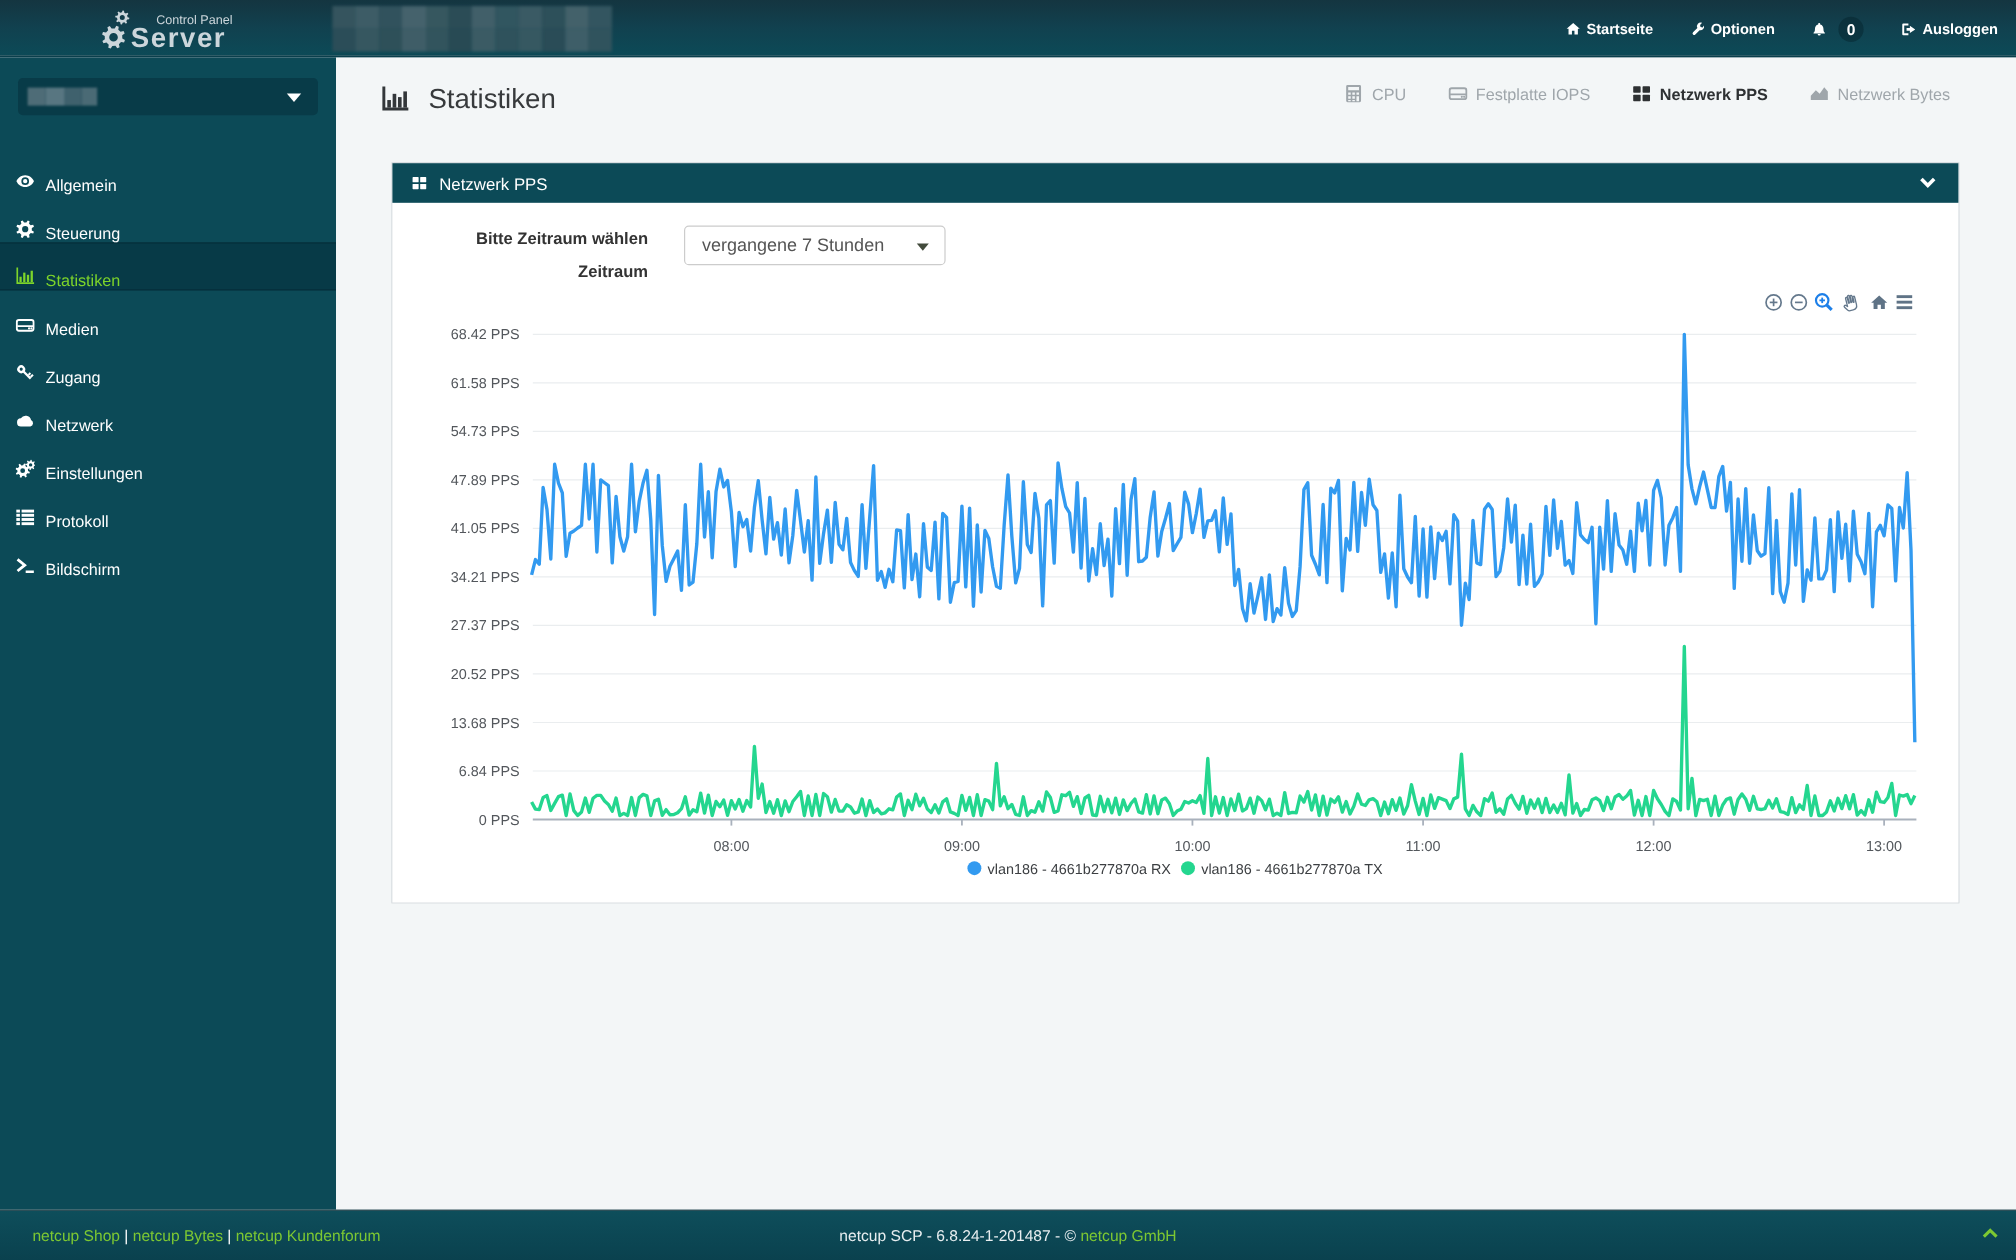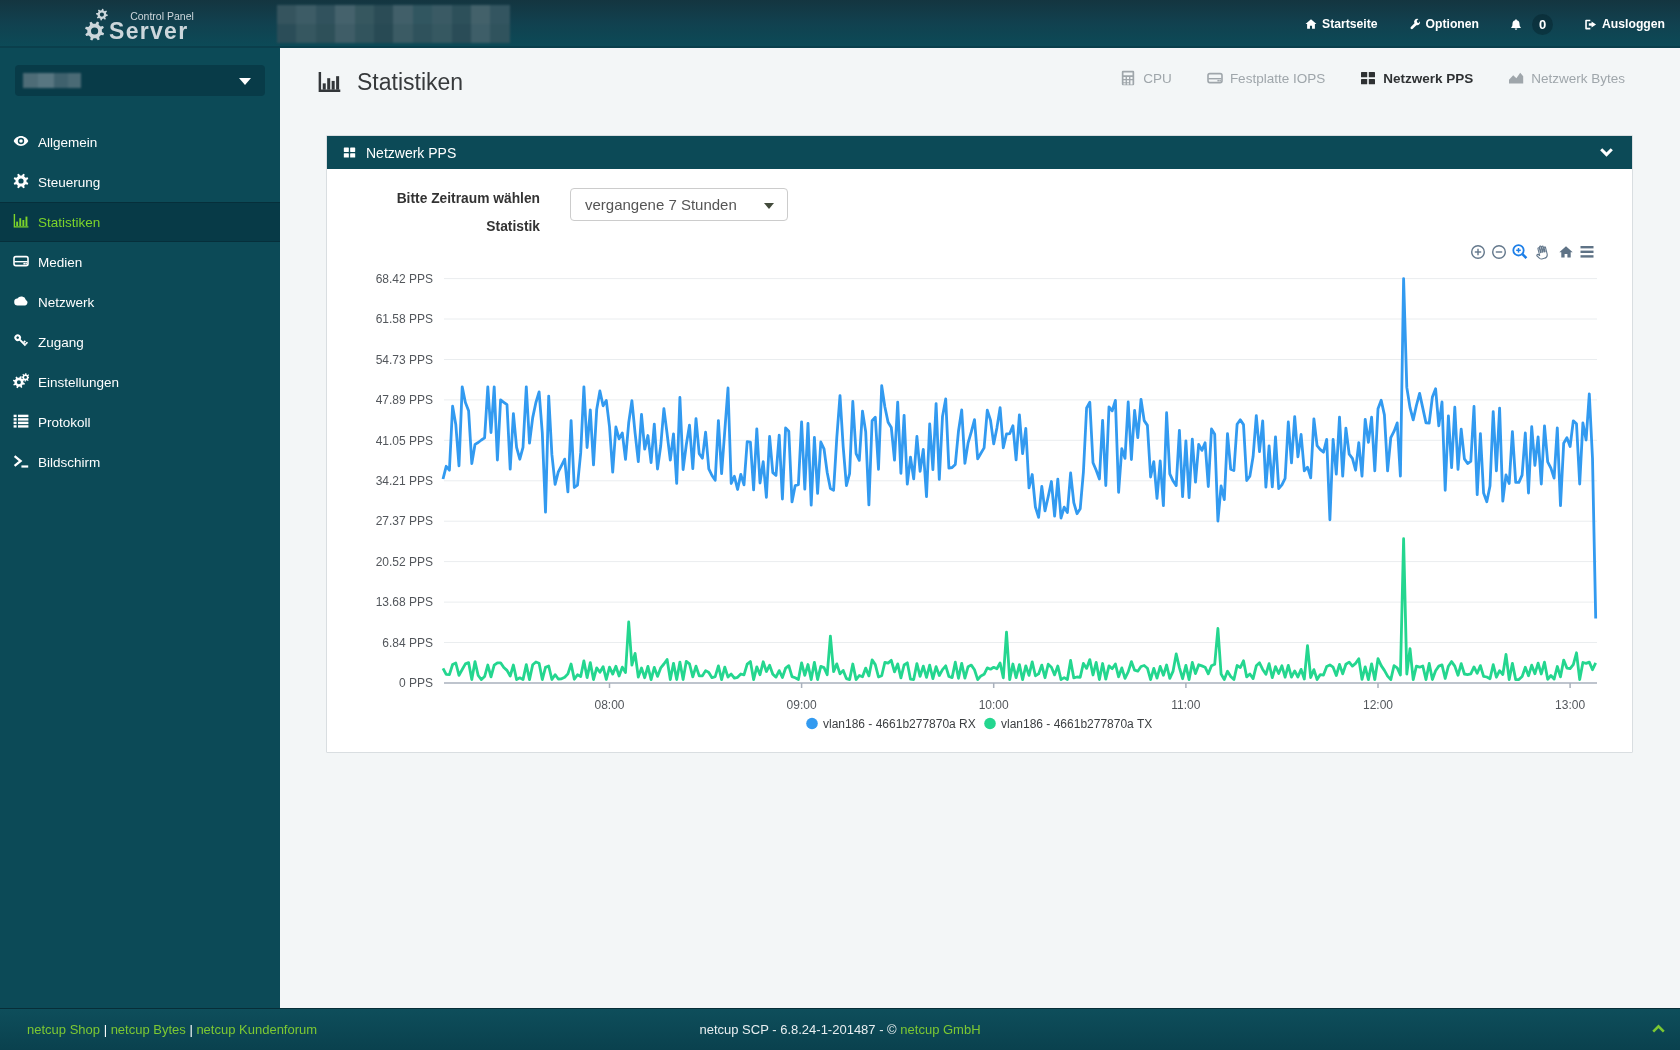--- a/index.html
+++ b/index.html
@@ -23,21 +23,21 @@
 #badge { display:flex; align-items:center; justify-content:center; width:21px; height:21px;
   border-radius:50%; background:rgba(4,34,43,.45); margin-left:5px; font-size:13px; }
 
 
 .sel { position:absolute; left:15px; top:17px; width:250px; height:31px; background:#083b48; border-radius:4px; }
 .sel .blur { position:absolute; left:8px; top:8px; width:58px; height:15px; filter:blur(1px); display:flex; }
 .sel .blur i { display:block; height:15px; }
 .sel .car { position:absolute; right:14px; top:13px; width:0; height:0;
   border-left:6px solid transparent; border-right:6px solid transparent; border-top:7px solid #fff; }
 #menu { position:absolute; left:0; top:74px; width:280px; }
-#menu .mi { height:40px; display:flex; align-items:center; color:#fefefe; font-size:13.5px; }
+#menu .mi { height:40px; display:flex; align-items:flex-end; color:#fefefe; font-size:13.5px; }
 #menu .mi .ic { width:16px; margin-left:13px; margin-right:9px; text-align:center; }
 #menu .mi.act { background:#073a47; color:#7dd42a; border-top:1px solid #062f3b; border-bottom:1px solid #062f3b; }
 
 
 #phead { position:absolute; left:38px; top:21px; display:flex; align-items:center; color:#333; height:26px; }
 #phead .t { font-size:23px; margin-left:16px; color:#373a3c; }
 #tabs { position:absolute; right:55px; top:22px; display:flex; align-items:center; font-size:13.5px; color:#9fa6ab; }
 #tabs .tab { display:flex; align-items:center; margin-left:35px; }
 #tabs svg { margin-right:7px; }
 #tabs .on { color:#2e3133; font-weight:bold; }
@@ -145,30 +145,30 @@
             </g>
             <path d="M1.4,1 V13.9 H15.4" stroke="#7dd42a" stroke-width="1.4" fill="none"></path>
           </svg></span>Statistiken</div>
     <div class="mi"><span class="ic"><svg width="16" height="16" viewBox="0 0 16 16">
             <rect x="1" y="3.6" width="14" height="9" rx="1.8" stroke="#fff" stroke-width="1.6" fill="none"></rect>
             <line x1="1.4" y1="8.7" x2="14.6" y2="8.7" stroke="#fff" stroke-width="1.4"></line>
             <circle cx="11.2" cy="10.7" r="0.9" fill="#fff"></circle>
             <circle cx="13.1" cy="10.7" r="0.9" fill="#fff"></circle>
           </svg></span>Medien</div>
     <div class="mi"><span class="ic"><svg width="16" height="16" viewBox="0 0 16 16">
-            <path d="M12.9,6.9 A4.7,4.7 0 0 0 4.4,5.6 A3.4,3.4 0 0 0 4.8,12.4 H12.3 A2.95,2.95 0 0 0 12.9,6.9 Z" fill="#fff"></path>
-          </svg></span>Netzwerk</div>
-    <div class="mi"><span class="ic"><svg width="16" height="16" viewBox="0 0 16 16">
             <g transform="rotate(-45 8 8)">
               <circle cx="8" cy="3.3" r="2.3" stroke="#fff" stroke-width="2" fill="none"></circle>
               <rect x="7.1" y="5.4" width="1.9" height="9" fill="#fff"></rect>
               <rect x="9" y="10.1" width="2.2" height="1.7" fill="#fff"></rect>
               <rect x="9" y="12.6" width="2.7" height="1.7" fill="#fff"></rect>
             </g>
           </svg></span>Zugang</div>
+    <div class="mi"><span class="ic"><svg width="16" height="16" viewBox="0 0 16 16">
+            <path d="M12.9,6.9 A4.7,4.7 0 0 0 4.4,5.6 A3.4,3.4 0 0 0 4.8,12.4 H12.3 A2.95,2.95 0 0 0 12.9,6.9 Z" fill="#fff"></path>
+          </svg></span>Netzwerk</div>
     <div class="mi"><span class="ic"><svg width="16" height="16" viewBox="0 0 16 16">
             <g fill="#fff">
               <path d="M10.38,9.58 L11.89,10.35 L11.49,11.63 L9.81,11.42 L8.80,12.64 L9.32,14.25 L8.14,14.88 L7.10,13.54 L5.52,13.68 L4.75,15.19 L3.47,14.79 L3.68,13.11 L2.46,12.10 L0.85,12.62 L0.22,11.44 L1.56,10.40 L1.42,8.82 L-0.09,8.05 L0.31,6.77 L1.99,6.98 L3.00,5.76 L2.48,4.15 L3.66,3.52 L4.70,4.86 L6.28,4.72 L7.05,3.21 L8.33,3.61 L8.12,5.29 L9.34,6.30 L10.95,5.78 L11.58,6.96 L10.24,8.00 Z M7.90,9.20 A2.00,2.00 0 1 0 3.90,9.20 A2.00,2.00 0 1 0 7.90,9.20 Z" fill-rule="evenodd"></path>
               <path d="M15.58,4.04 L16.80,4.36 L16.71,5.30 L15.45,5.36 L14.93,6.32 L15.57,7.41 L14.84,8.01 L13.90,7.16 L12.86,7.48 L12.54,8.70 L11.60,8.61 L11.54,7.35 L10.58,6.83 L9.49,7.47 L8.89,6.74 L9.74,5.80 L9.42,4.76 L8.20,4.44 L8.29,3.50 L9.55,3.44 L10.07,2.48 L9.43,1.39 L10.16,0.79 L11.10,1.64 L12.14,1.32 L12.46,0.10 L13.40,0.19 L13.46,1.45 L14.42,1.97 L15.51,1.33 L16.11,2.06 L15.26,3.00 Z M13.95,4.40 A1.45,1.45 0 1 0 11.05,4.40 A1.45,1.45 0 1 0 13.95,4.40 Z" fill-rule="evenodd"></path>
             </g>
           </svg></span>Einstellungen</div>
     <div class="mi"><span class="ic"><svg width="16" height="16" viewBox="0 0 16 16">
             <g fill="#fff">
               <rect x="0.6" y="1.7" width="3" height="2.4"></rect>
               <rect x="5" y="1.7" width="10.4" height="2.4"></rect>
@@ -232,21 +232,21 @@
             <rect x="1" y="8.9" width="6.2" height="5.4" rx="0.6"></rect>
             <rect x="8.8" y="8.9" width="6.2" height="5.4" rx="0.6"></rect>
           </g>
         </svg>
       Netzwerk PPS
       <span class="chev"><svg width="15" height="12" viewBox="0 0 15 12">
             <path d="M2.2,3.2 L7.5,8.6 L12.8,3.2" stroke="#fff" stroke-width="3" fill="none"></path>
           </svg></span>
     </div>
     <div class="frm" style="left:43px; top:55px; width:170px; text-align:right;">Bitte Zeitraum wählen</div>
-    <div class="frm" style="left:43px; top:83px; width:170px; text-align:right;">Statistik</div>
+    <div class="frm" style="left:43px; top:83px; width:170px; text-align:right;">Zeitraum</div>
     <div id="selbox">
         <span class="txt">vergangene 7 Stunden</span>
         <span class="car"></span>
       </div>
 
     <svg id="chart" style="position:absolute; left:-327px; top:-136px;" width="1680" height="1050" viewBox="0 0 1680 1050">
       <line x1="444" y1="682.9" x2="1597" y2="682.9" stroke="#a9b1bc" stroke-width="1.5"></line>
 <line x1="444" y1="642.5" x2="1597" y2="642.5" stroke="#eaedef" stroke-width="1"></line>
 <line x1="444" y1="602.1" x2="1597" y2="602.1" stroke="#eaedef" stroke-width="1"></line>
 <line x1="444" y1="561.6" x2="1597" y2="561.6" stroke="#eaedef" stroke-width="1"></line>

